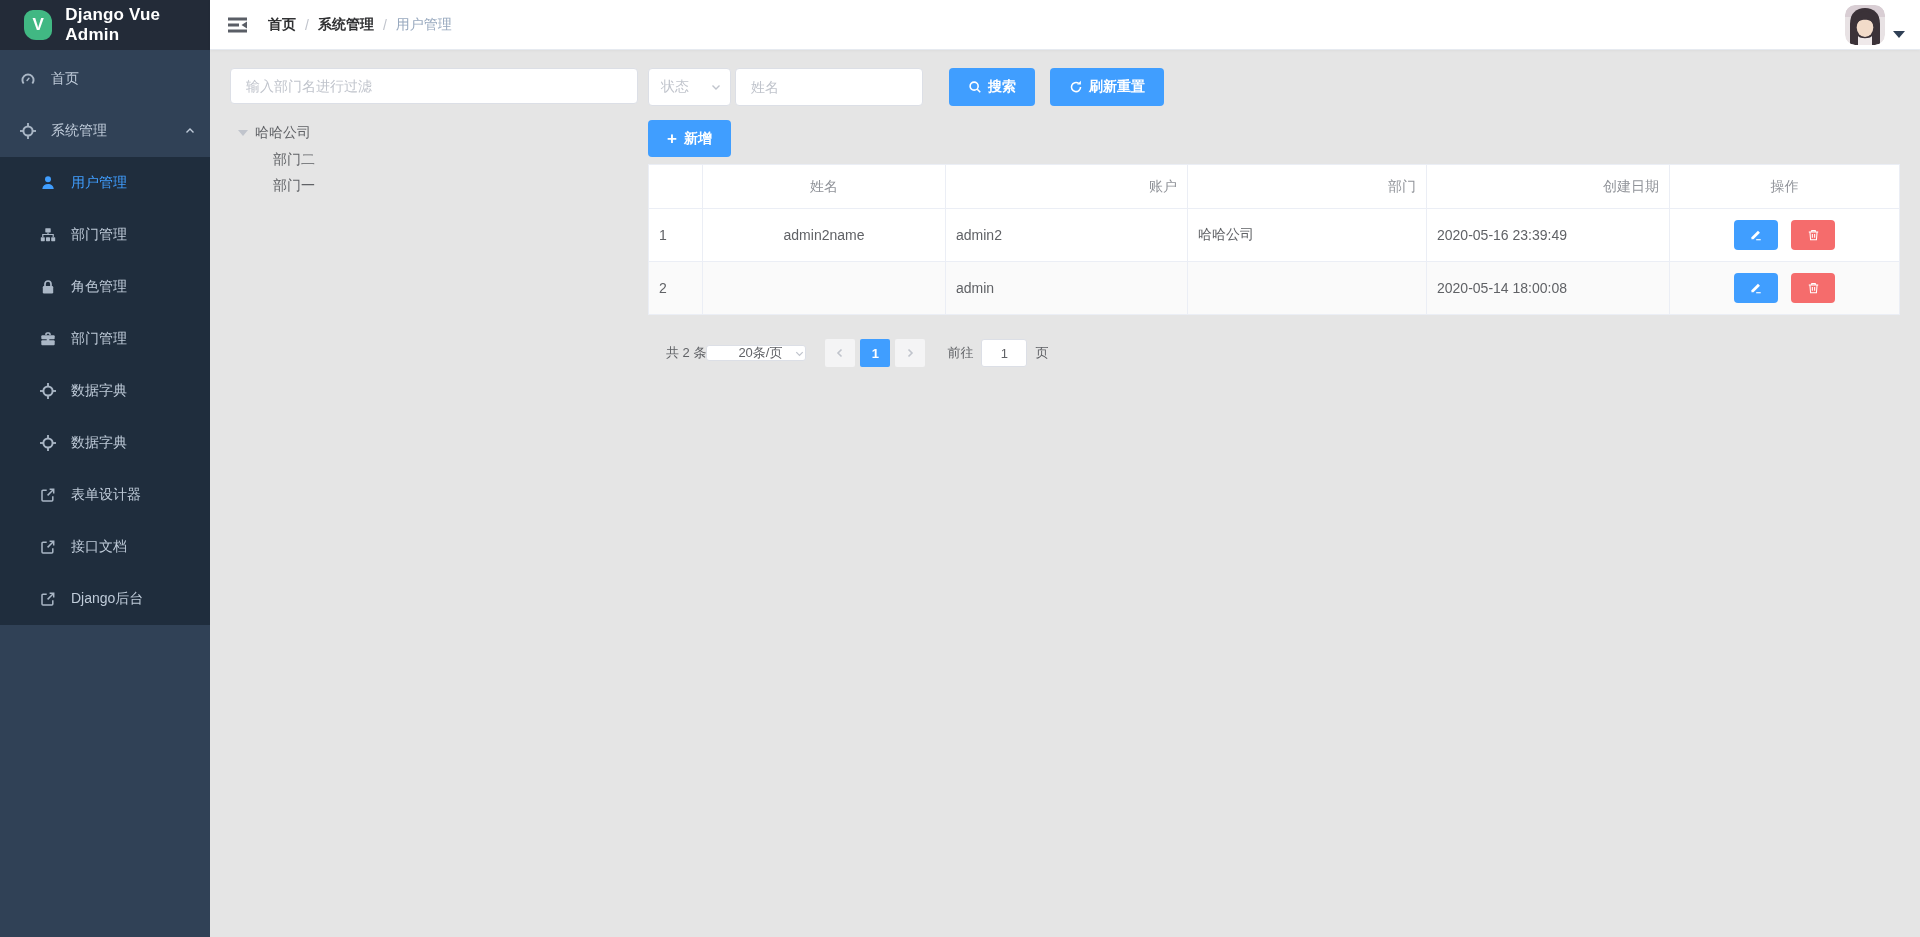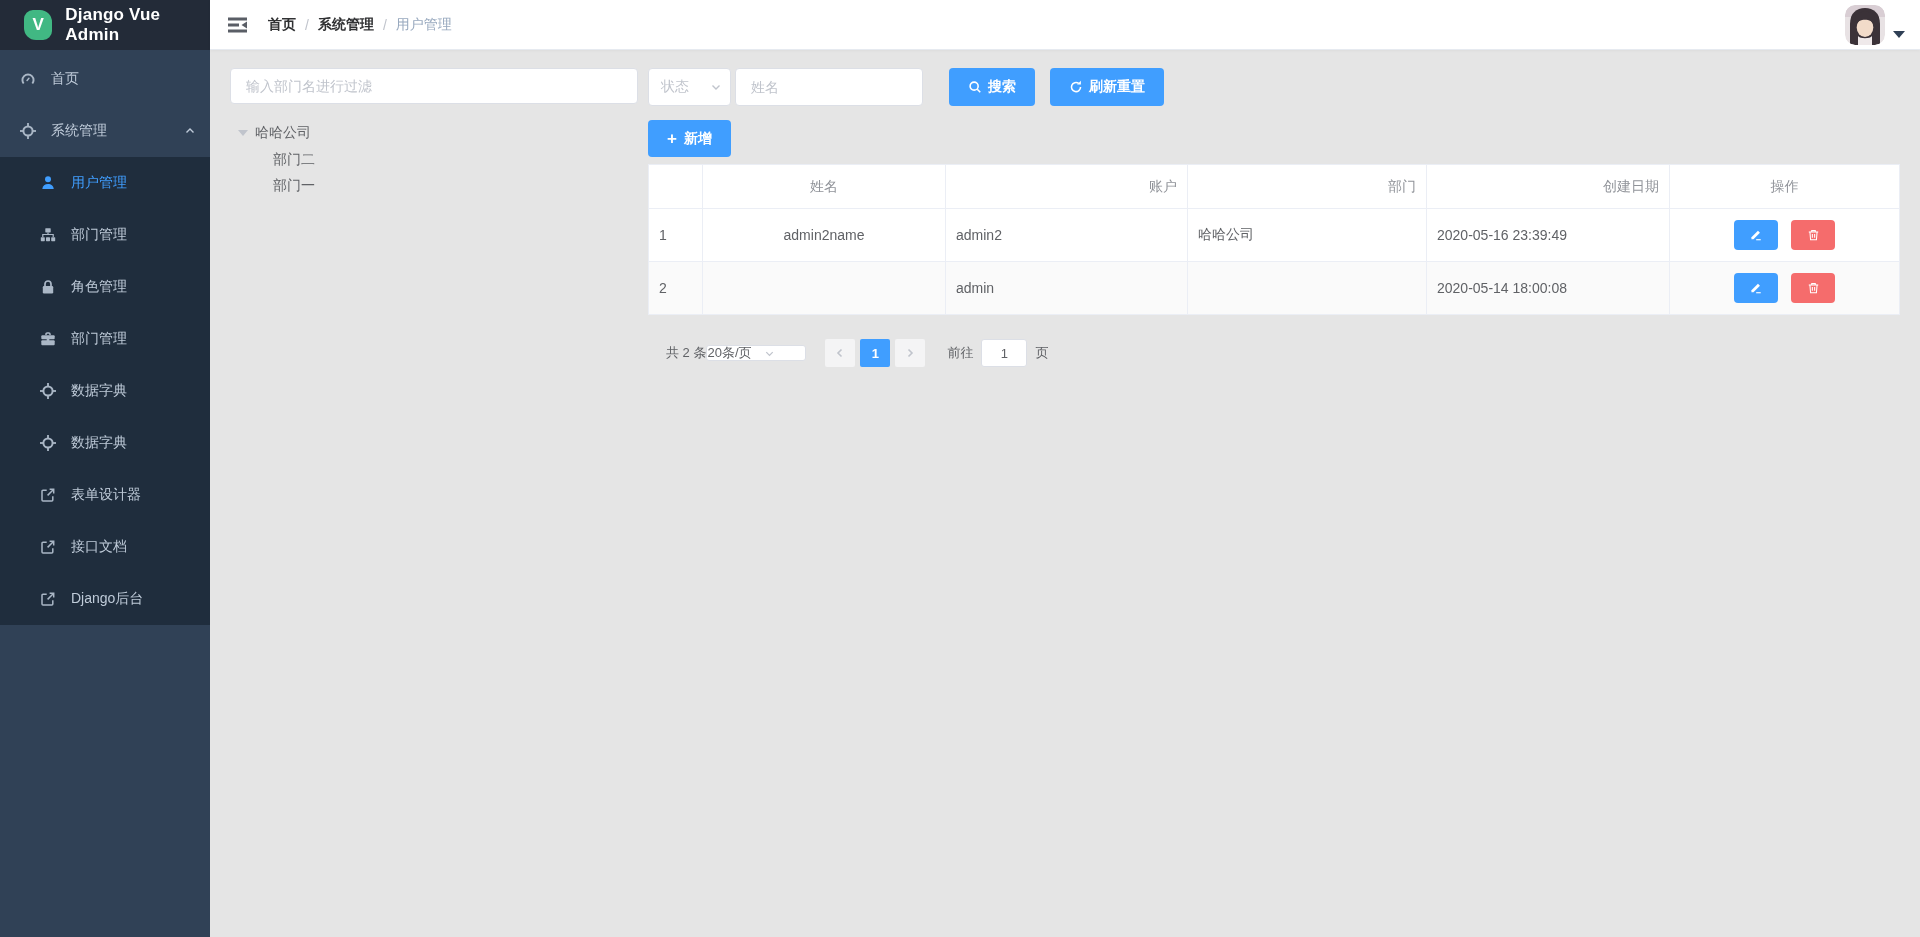--- a/index.html
+++ b/index.html
@@ -73,21 +73,21 @@
   .c { text-align:center; }
   tr.striped td { background:#fafafa; }
   .act-btn { width:44px; height:30px; border:none; border-radius:4px; display:inline-flex;
     align-items:center; justify-content:center; cursor:pointer; vertical-align:middle; }
   .act-edit { background:#409EFF; }
   .act-del  { background:#F56C6C; margin-left:10px; }
 
   .pagination { margin-top:24px; display:flex; align-items:center; font-size:13px; color:#606266; padding-left:18px; }
   .pg-total { margin-right:0; white-space:pre; }
   .pg-size { width:100px; height:16px; border:1px solid #dcdfe6; border-radius:3px; background:#fff;
-    display:flex; align-items:center; justify-content:flex-start; cursor:pointer; }
+    display:flex; align-items:center; justify-content:flex-end; cursor:pointer; }
   .pg-size .lbl { margin-right:12px; }
   .pg-btn { width:30px; height:28px; background:#f4f4f5; border-radius:2px; display:flex; align-items:center;
     justify-content:center; color:#c0c4cc; cursor:pointer; }
   .pg-prev { margin-left:19px; }
   .pg-page { width:30px; height:28px; background:#409EFF; color:#fff; font-weight:bold; border-radius:2px;
     display:flex; align-items:center; justify-content:center; margin:0 5px; cursor:pointer; }
   .pg-jump { display:flex; align-items:center; margin-left:22px; }
   .pg-input { width:46px; height:28px; border:1px solid #dcdfe6; border-radius:3px; text-align:center;
     font-size:13px; color:#606266; outline:none; margin:0 8px; font-family:inherit; }
 </style>

